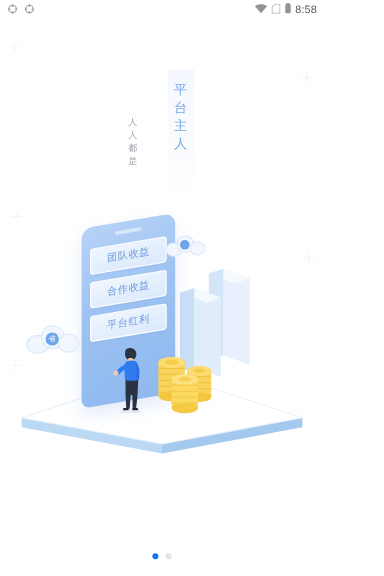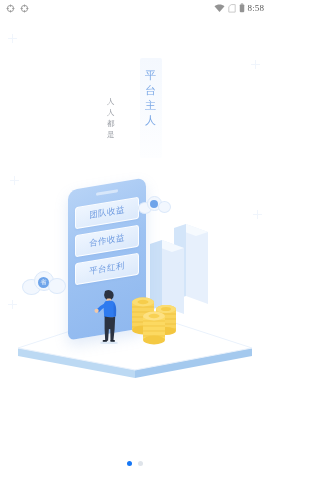--- a/index.html
+++ b/index.html
@@ -15,21 +15,21 @@
   .statusbar{
     position:absolute; top:0; left:0; width:270px; height:16px;
     display:flex; align-items:center; justify-content:space-between;
     padding:0 6px; z-index:40;
   }
   .sb-left{ display:flex; align-items:center; gap:5px; }
   .sb-right{ display:flex; align-items:center; gap:3px; }
   .sb-ico{ opacity:.55; display:block; }
   .sb-time{
     font-size:9px; color:#5b5b5b; letter-spacing:.1px;
-    font-family:Liberation Serif, serif;
+    font-family:Liberation Sans, sans-serif;
   }
 
   
   .corner-mark{
     position:absolute; width:9px; height:9px; opacity:.1;
     z-index:1;
   }
   .corner-mark::before,.corner-mark::after{
     content:""; position:absolute; background:#7aa7e8;
   }

